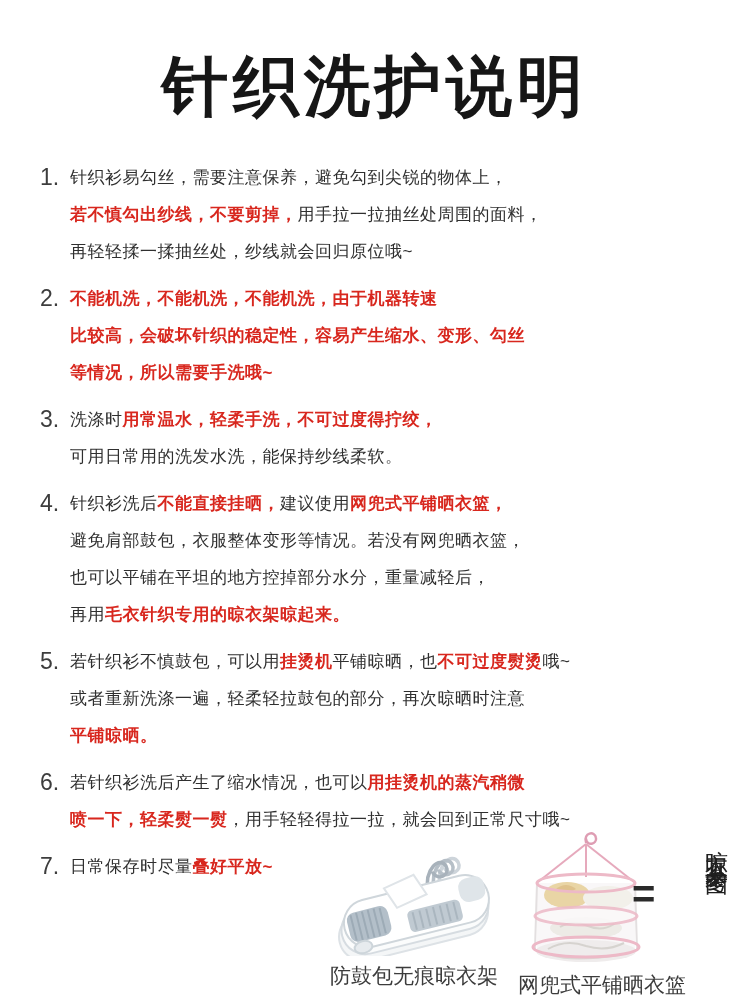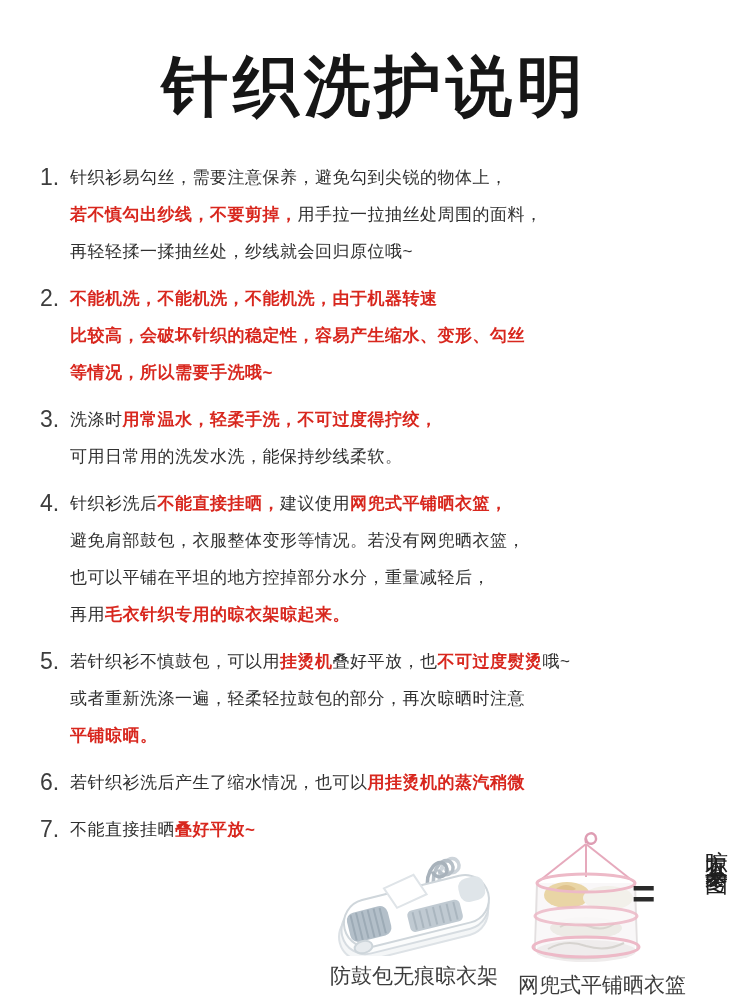--- a/index.html
+++ b/index.html
@@ -103,37 +103,38 @@
         <div class="line"><span class="sk">针织衫洗后</span><span class="sr">不能直接挂晒，</span><span class="sk">建议使用</span><span class="sr">网兜式平铺晒衣篮，</span></div>
         <div class="line"><span class="sk">避免肩部鼓包，衣服整体变形等情况。若没有网兜晒衣篮，</span></div>
         <div class="line"><span class="sk">也可以平铺在平坦的地方控掉部分水分，重量减轻后，</span></div>
         <div class="line"><span class="sk">再用</span><span class="sr">毛衣针织专用的晾衣架晾起来。</span></div>
       </div>
     </div>
 
     <div class="item">
       <span class="num">5.</span>
       <div class="lines">
-        <div class="line"><span class="sk">若针织衫不慎鼓包，可以用</span><span class="sr">挂烫机</span><span class="sk">叠好平放，也</span><span class="sr">不可过度熨烫</span><span class="sk">哦~</span></div>
+        <div class="line"><span class="sk">若针织衫不慎鼓包，可以用</span><span class="sr">挂烫机</span><span class="sk">平铺晾晒，也</span><span class="sr">不可过度熨烫</span><span class="sk">哦~</span></div>
         <div class="line"><span class="sk">或者重新洗涤一遍，轻柔轻拉鼓包的部分，再次晾晒时注意</span></div>
         <div class="line"><span class="sr">平铺晾晒。</span></div>
       </div>
     </div>
 
     <div class="item">
       <span class="num">6.</span>
       <div class="lines">
         <div class="line"><span class="sk">若针织衫洗后产生了缩水情况，也可以</span><span class="sr">用挂烫机的蒸汽稍微</span></div>
+        <div class="line"><span class="sr">喷一下，轻柔熨一熨</span><span class="sk">，用手轻轻得拉一拉，就会回到正常尺寸哦~</span></div>
       </div>
     </div>
 
     <div class="item">
       <span class="num">7.</span>
       <div class="lines">
-        <div class="line"><span class="sk">不能直接挂晒</span><span class="sr">叠好平放~</span></div>
+        <div class="line"><span class="sk">日常保存时尽量</span><span class="sr">叠好平放~</span></div>
       </div>
     </div>
 
   </div>
 
   <div class="footer">
 
     <div class="tool tool-hanger">
       <span>
         <svg width="172" height="120" viewBox="0 0 172 120" xmlns="http://www.w3.org/2000/svg">

